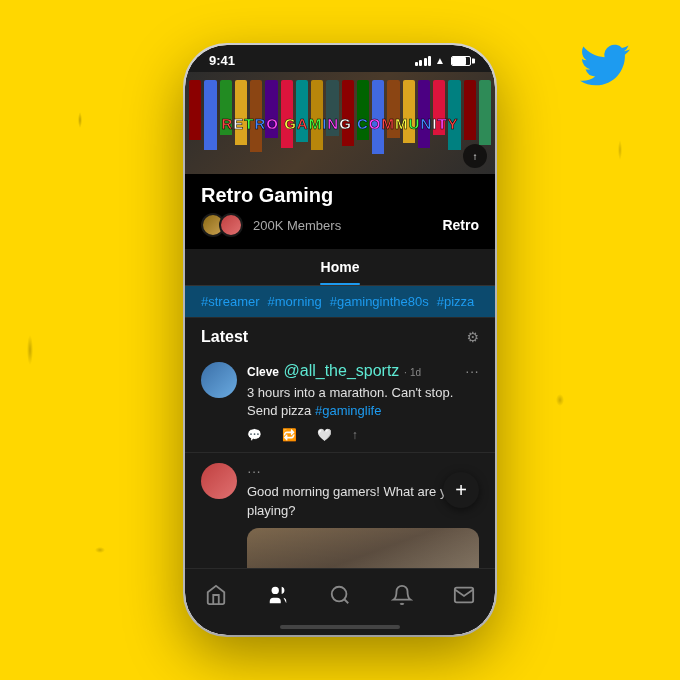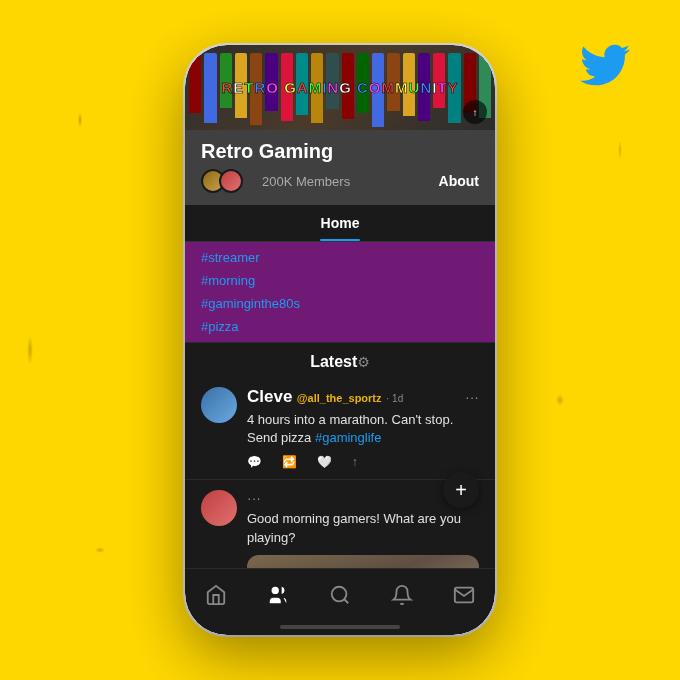--- a/index.html
+++ b/index.html
@@ -117,21 +117,21 @@
     }
     .battery-fill {
       background: #fff;
       height: 100%;
       width: 75%;
       border-radius: 1px;
     }
 
     
     .banner {
-      height: 85px;
+      height: 102px;
       background: linear-gradient(135deg, #2c2c2c 0%, #4a3a2a 50%, #2c2c2c 100%);
       position: relative;
       flex-shrink: 0;
       overflow: hidden;
     }
     .banner-books {
       position: absolute;
       inset: 0;
       display: flex;
       gap: 3px;
@@ -166,21 +166,21 @@
       border-radius: 50%;
       display: flex;
       align-items: center;
       justify-content: center;
       color: #fff;
       font-size: 10px;
     }
 
     
     .profile-section {
-      background: #404040;
+      background: #000000;
       padding: 10px 16px 0;
       flex-shrink: 0;
     }
     .community-name {
       color: #fff;
       font-size: 20px;
       font-weight: 800;
       margin-bottom: 6px;
     }
     .members-row {
@@ -204,21 +204,21 @@
       border: 2px solid #1a1a1a;
       margin-left: -6px;
       overflow: hidden;
     }
     .avatar-circle:first-child { margin-left: 0; }
     .avatar-img-1 { background: linear-gradient(135deg, #8B6914, #c8a050); }
     .avatar-img-2 { background: linear-gradient(135deg, #c04040, #e07070); }
     .members-count {
       color: #aaa;
       font-size: 13px;
-      margin-left: 15px;
+      margin-left: 6px;
     }
     .invite-btn {
       color: #fff;
       font-size: 14px;
       font-weight: 600;
       background: none;
       border: none;
       cursor: pointer;
     }
 
@@ -249,48 +249,47 @@
       left: 50%;
       transform: translateX(-50%);
       width: 40px;
       height: 2px;
       background: #1d9bf0;
       border-radius: 2px;
     }
 
     
     .hashtags-row {
-      background: #701a75;
+      background: #0c4a6e;
       display: flex;
       gap: 8px;
       padding: 8px 16px;
       overflow: hidden;
       flex-shrink: 0;
       border-bottom: 1px solid #2a2a2a;
-      flex-direction: column;
     }
     .hashtag {
       color: #1d9bf0;
       font-size: 13px;
       white-space: nowrap;
     }
 
     
     .feed {
       flex: 1;
       background: #1a1a1a;
       overflow: hidden;
       display: flex;
       flex-direction: column;
     }
 
     
     .latest-header {
       display: flex;
-      justify-content: center;
+      justify-content: space-between;
       align-items: center;
       padding: 10px 16px 6px;
       flex-shrink: 0;
     }
     .latest-label {
       color: #fff;
       font-size: 16px;
       font-weight: 700;
     }
     .filter-icon {
@@ -318,28 +317,28 @@
     }
     .tweet-avatar-1 { background: linear-gradient(135deg, #3a6fa8, #6aaae0); }
     .tweet-avatar-2 { background: linear-gradient(135deg, #c04040, #e07070); }
     .tweet-content { flex: 1; }
     .tweet-meta {
       display: flex;
       align-items: center;
       justify-content: space-between;
     }
     .tweet-user {
-      font-size: 17px;
+      font-size: 12px;
       font-weight: 700;
       color: #fff;
     }
     .tweet-handle {
-      font-size: 11px;
-      color: #eab308;
-      font-weight: 700;
+      font-size: 16px;
+      color: #5eead4;
+      font-weight: 400;
     }
     .tweet-time {
       font-size: 10px;
       color: #888;
     }
     .more-btn {
       color: #888;
       font-size: 14px;
       cursor: pointer;
     }
@@ -447,20 +446,35 @@
 
 <div class="twitter-bird">
   <svg viewBox="0 0 24 24" fill="#1d9bf0">
     <path d="M23.953 4.57a10 10 0 01-2.825.775 4.958 4.958 0 002.163-2.723c-.951.555-2.005.959-3.127 1.184a4.92 4.92 0 00-8.384 4.482C7.69 8.095 4.067 6.13 1.64 3.162a4.822 4.822 0 00-.666 2.475c0 1.71.87 3.213 2.188 4.096a4.904 4.904 0 01-2.228-.616v.06a4.923 4.923 0 003.946 4.827 4.996 4.996 0 01-2.212.085 4.936 4.936 0 004.604 3.417 9.867 9.867 0 01-6.102 2.105c-.39 0-.779-.023-1.17-.067a13.995 13.995 0 007.557 2.209c9.053 0 13.998-7.496 13.998-13.985 0-.21 0-.42-.015-.63A9.935 9.935 0 0024 4.59z"></path>
   </svg>
 </div>
 
 <div class="phone">
   <div class="phone-inner">
 
+    <div class="status-bar">
+      <span class="status-time">9:41</span>
+      <div class="status-icons">
+        <div class="signal-bars">
+          <span style="height:4px"></span>
+          <span style="height:6px"></span>
+          <span style="height:8px"></span>
+          <span style="height:10px"></span>
+        </div>
+        <span class="wifi-icon">▲</span>
+        <div class="battery-icon">
+          <div class="battery-fill"></div>
+        </div>
+      </div>
+    </div>
 
     <div class="banner">
       <div class="banner-books">
         <div class="book" style="background:#8B0000;height:60px"></div>
         <div class="book" style="background:#4169E1;height:70px"></div>
         <div class="book" style="background:#228B22;height:55px"></div>
         <div class="book" style="background:#DAA520;height:65px"></div>
         <div class="book" style="background:#8B4513;height:72px"></div>
         <div class="book" style="background:#4B0082;height:58px"></div>
         <div class="book" style="background:#DC143C;height:68px"></div>
@@ -493,21 +507,21 @@
     <div class="profile-section">
       <div class="community-name">Retro Gaming</div>
       <div class="members-row">
         <div class="member-avatars">
           <div class="avatar-group">
             <div class="avatar-circle avatar-img-1"></div>
             <div class="avatar-circle avatar-img-2"></div>
           </div>
           <span class="members-count">200K Members</span>
         </div>
-        <button class="invite-btn">About</button>
+        <button class="invite-btn">Retro</button>
       </div>
     </div>
 
     <div class="tabs">
       <div class="tab active">Home</div>
     </div>
 
     <div class="hashtags-row">
       <span class="hashtag">#streamer</span>
       <span class="hashtag">#morning</span>
@@ -528,21 +542,21 @@
           <div class="tweet-content">
             <div class="tweet-meta">
               <div>
                 <span class="tweet-user">Cleve</span>
                 <span class="tweet-handle">@all_the_sportz</span>
                 <span class="tweet-time"> · <span>1d</span></span>
               </div>
               <span class="more-btn">···</span>
             </div>
             <div class="tweet-text">
-              <span>4 hours into a marathon. Can't stop. Send pizza </span><span class="tweet-link">#gaminglife</span>
+              <span>3 hours into a marathon. Can't stop. Send pizza </span><span class="tweet-link">#gaminglife</span>
             </div>
             <div class="tweet-actions">
               <span class="tweet-action">💬</span>
               <span class="tweet-action">🔁</span>
               <span class="tweet-action">🤍</span>
               <span class="tweet-action">↑</span>
             </div>
           </div>
         </div>
       </div>

